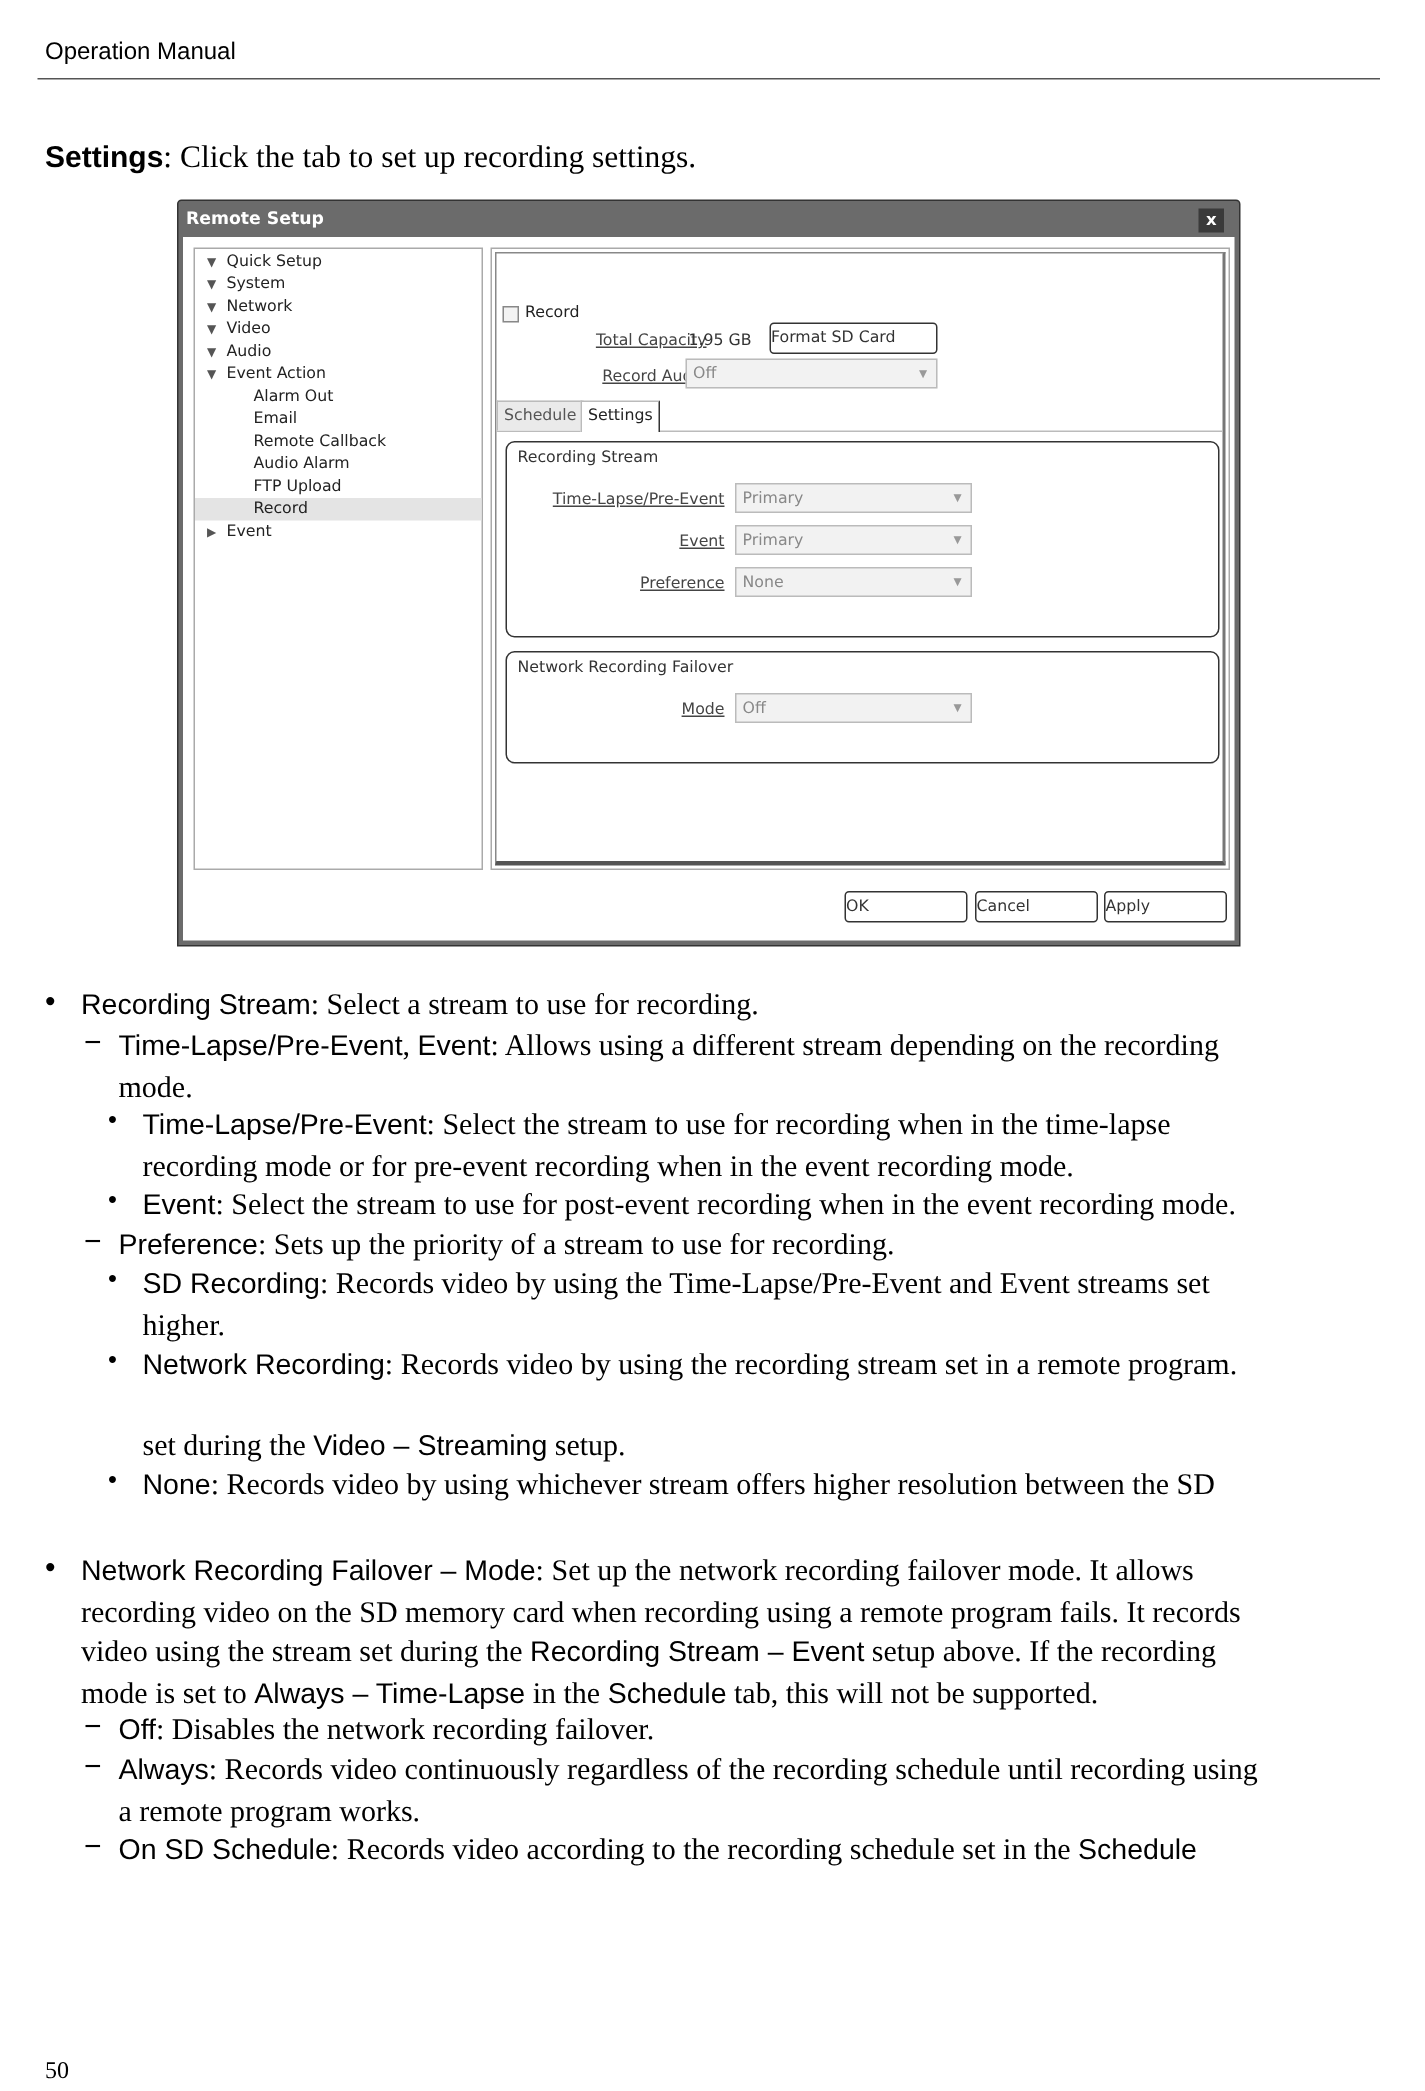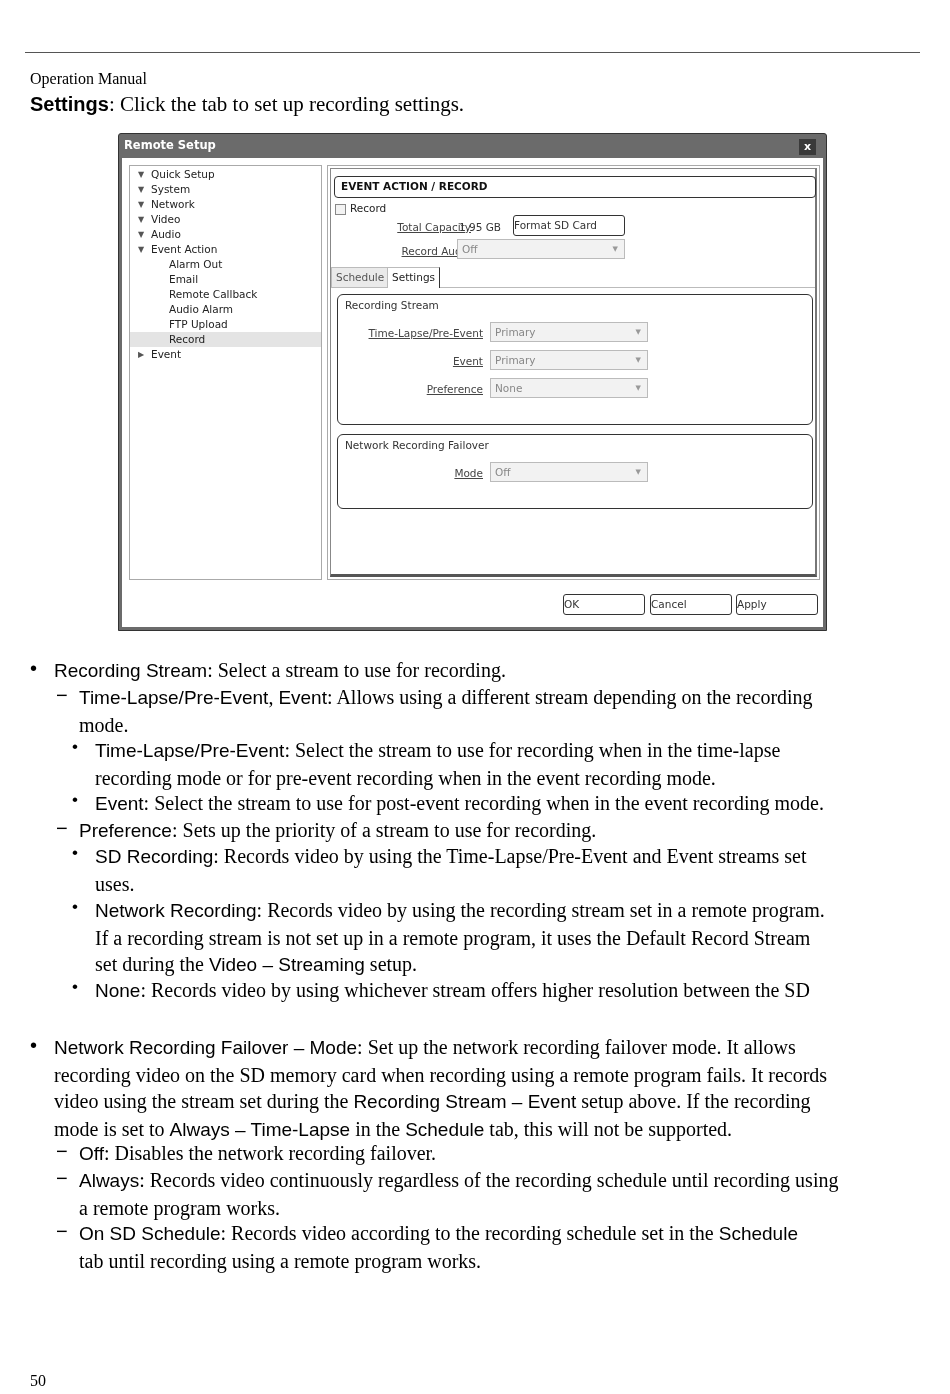--- a/index.html
+++ b/index.html
@@ -1,17 +1,17 @@
 <!DOCTYPE html>
 <html><head>
 <meta charset="utf-8">
 <style>
   * { box-sizing: border-box; margin: 0; padding: 0; }
   body { width: 950px; height: 1394px; background: #fff; position: relative; overflow: hidden; color: #000; }
-  .hdr { position: absolute; left: 30px; top: 26px; font-family: Liberation Serif, serif; font-size: 16px; margin-top: 44px; }
+  .hdr { position: absolute; left: 30px; top: 26px; font-family: Liberation Sans, sans-serif; font-size: 16px; }
   .hdr-line { position: absolute; left: 25px; top: 52px; width: 895px; height: 1px; background: #555; }
   .intro { position: absolute; left: 30px; top: 92px; font-family: "Liberation Serif", serif; font-size: 21px; }
   .intro b { font-family: "Liberation Sans", sans-serif; font-weight: bold; font-size: 20px; }
 
   
   .dlg { position: absolute; left: 118px; top: 133px; width: 709px; height: 498px; background: #6b6b6b; border: 1px solid #333; border-radius: 3px 3px 0 0; }
   .dlg-title { position: absolute; left: 5px; top: 4px; color: #fff; font-family: "DejaVu Sans", sans-serif; font-size: 11.5px; font-weight: bold; }
   .dlg-close { position: absolute; right: 10px; top: 5px; width: 17px; height: 16px; background: #3a3a3a; color: #fff; font-family: "DejaVu Sans", sans-serif; font-size: 11px; font-weight: bold; text-align: center; line-height: 15px; }
   .dlg-body { position: absolute; left: 3px; top: 24px; width: 701px; height: 469px; background: #fff; }
   .ui { font-family: "DejaVu Sans", sans-serif; font-size: 10.5px; color: #222; }
@@ -101,21 +101,20 @@
           <span class="tree-label" style="left:39px">Record</span>
         </div>
       <div class="tree-item" style="top:181px">
           <span class="tree-arrow">▶</span>
           <span class="tree-label" style="left:21px">Event</span>
         </div>
     </div>
 
     <div class="panel">
       <div class="panel-inner">
-        <div class="sec-title">EVENT ACTION / RECORD</div>
 
         <div class="chk" style="left:4px;top:35px"></div>
         <div class="val" style="left:19px;top:33px;color:#222">Record</div>
 
         <div class="lbl" style="left:20px;width:120px;top:52px">Total Capacity</div>
         <div class="val" style="left:128px;top:52px">1.95 GB</div>
         <div class="btn" style="left:182px;top:46px;width:112px;height:21px;line-height:19px">Format SD Card</div>
 
         <div class="lbl" style="left:20px;width:120px;top:76px">Record Audio</div>
         <div class="sel-box" style="left:126px;top:70px;width:168px"><span>Off</span><span class="arr">▼</span></div>
@@ -157,33 +156,33 @@
 <div class="mark" style="left:72px;top:737px;font-size:17px">•</div>
 <div class="doc" style="left:95px;top:737px;width:830px"><span class="k">Time-Lapse/Pre-Event</span><span>: Select the stream to use for recording when in the time-lapse</span><br><span>recording mode or for pre-event recording when in the event recording mode.</span></div>
 
 <div class="mark" style="left:72px;top:790px;font-size:17px">•</div>
 <div class="doc" style="left:95px;top:790px;width:840px;white-space:nowrap"><span class="k">Event</span><span>: Select the stream to use for post-event recording when in the event recording mode.</span></div>
 
 <div class="mark" style="left:56px;top:817px">−</div>
 <div class="doc" style="left:79px;top:817px"><span class="k">Preference</span><span>: Sets up the priority of a stream to use for recording.</span></div>
 
 <div class="mark" style="left:72px;top:843px;font-size:17px">•</div>
-<div class="doc" style="left:95px;top:843px;width:830px"><span class="k">SD Recording</span><span>: Records video by using the Time-Lapse/Pre-Event and Event streams set</span><br><span>uses.</span></div>
+<div class="doc" style="left:95px;top:843px;width:830px"><span class="k">SD Recording</span><span>: Records video by using the Time-Lapse/Pre-Event and Event streams set</span><br><span>higher.</span></div>
 
 <div class="mark" style="left:72px;top:897px;font-size:17px">•</div>
-<div class="doc" style="left:95px;top:897px;width:830px"><span class="k">Network Recording</span><span>: Records video by using the recording stream set in a remote program.</span><br><span>If a recording stream is not set up in a remote program, it uses the Default Record Stream</span><br><span>set during the </span><span class="k">Video – Streaming</span><span> setup.</span></div>
+<div class="doc" style="left:95px;top:897px;width:830px"><span class="k">Network Recording</span><span>: Records video by using the recording stream set in a remote program.</span><br><br><span>set during the </span><span class="k">Video – Streaming</span><span> setup.</span></div>
 
 <div class="mark" style="left:72px;top:977px;font-size:17px">•</div>
 <div class="doc" style="left:95px;top:977px;width:830px"><span class="k">None</span><span>: Records video by using whichever stream offers higher resolution between the SD</span><br></div>
 
 <div class="mark" style="left:30px;top:1034px">•</div>
 <div class="doc" style="left:54px;top:1034px;width:880px"><span class="k">Network Recording Failover – Mode</span><span>: Set up the network recording failover mode.  It allows</span><br><span>recording video on the SD memory card when recording using a remote program fails.  It records</span><br><span>video using the stream set during the </span><span class="k">Recording Stream – Event</span><span> setup above.  If the recording</span><br><span>mode is set to </span><span class="k">Always – Time-Lapse</span><span> in the </span><span class="k">Schedule</span><span> tab, this will not be supported.</span></div>
 
 <div class="mark" style="left:56px;top:1140px">−</div>
 <div class="doc" style="left:79px;top:1140px"><span class="k">Off</span><span>: Disables the network recording failover.</span></div>
 
 <div class="mark" style="left:56px;top:1167px">−</div>
 <div class="doc" style="left:79px;top:1167px;width:850px"><span class="k">Always</span><span>: Records video continuously regardless of the recording schedule until recording using</span><br><span>a remote program works.</span></div>
 
 <div class="mark" style="left:56px;top:1220px">−</div>
-<div class="doc" style="left:79px;top:1220px;width:850px"><span class="k">On SD Schedule</span><span>: Records video according to the recording schedule set in the </span><span class="k">Schedule</span><br><span>tab until recording using a remote program works.</span></div>
+<div class="doc" style="left:79px;top:1220px;width:850px"><span class="k">On SD Schedule</span><span>: Records video according to the recording schedule set in the </span><span class="k">Schedule</span><br></div>
 
 <div class="page-num">50</div>
 
 </body></html>

